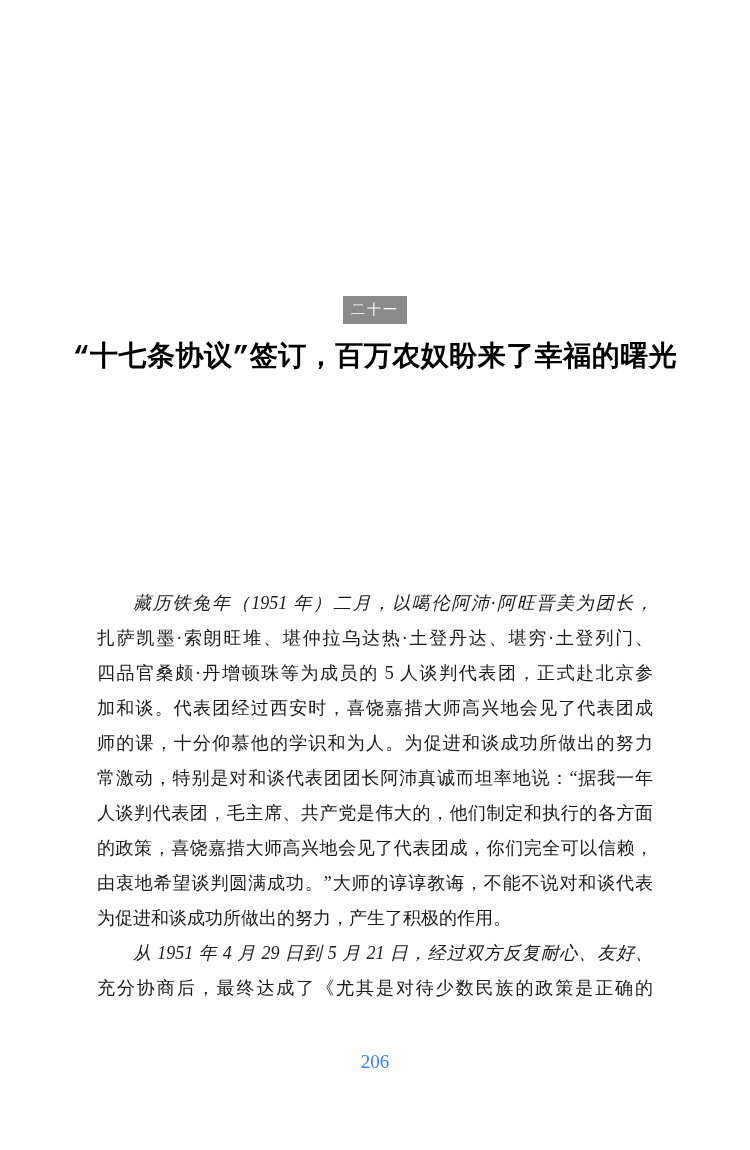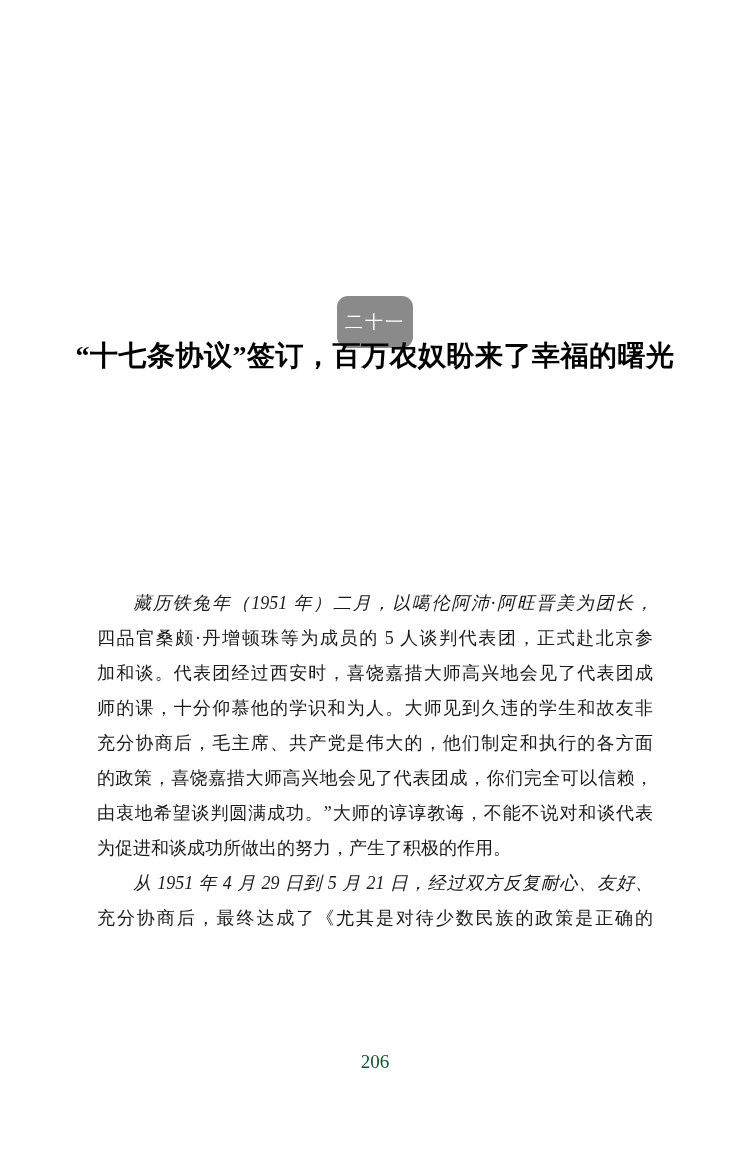--- a/index.html
+++ b/index.html
@@ -16,39 +16,39 @@
     font-family: "Liberation Serif", "DejaVu Serif", serif;
     color: #1a1a1a;
   }
   .chapter-box {
     position: absolute;
     top: 296px;
     left: 50%;
     transform: translateX(-50%);
     background: #8a8a8a;
     color: #ffffff;
-    font-size: 18px;
+    font-size: 14px;
     line-height: 28px;
     height: 28px;
-    padding: 12px 8px;
+    padding: 0 8px;
     letter-spacing: 2px;
     white-space: nowrap;
-    border-radius: 11px;
   }
   .chapter-title {
     position: absolute;
     top: 337px;
     left: 0;
     width: 100%;
     text-align: center;
     font-size: 28px;
     font-weight: bold;
     color: #000000;
     letter-spacing: 0.5px;
     white-space: nowrap;
+    font-family: Liberation Mono, monospace;
   }
   .body-text {
     position: absolute;
     top: 586px;
     left: 97px;
     width: 556px;
     font-size: 18px;
   }
   .text-line {
     height: 35px;
@@ -66,38 +66,40 @@
     text-indent: 2em;
     font-style: italic;
   }
   .page-number {
     position: absolute;
     top: 1051px;
     left: 0;
     width: 100%;
     text-align: center;
     font-size: 19px;
-    color: #14532d;
+    color: #3b82f6;
   }
 </style>
 </head>
 <body>
 
 <div class="page">
 
   <div class="chapter-box">二十一</div>
 
   <h1 class="chapter-title" style="margin:0; font-size:28px;">“十七条协议”签订，百万农奴盼来了幸福的曙光</h1>
 
   <div class="body-text">
       <div class="text-line indent">藏历铁兔年（1951 年）二月，以噶伦阿沛·阿旺晋美为团长，</div>
+      <div class="text-line">扎萨凯墨·索朗旺堆、堪仲拉乌达热·土登丹达、堪穷·土登列门、</div>
       <div class="text-line">四品官桑颇·丹增顿珠等为成员的 5 人谈判代表团，正式赴北京参</div>
       <div class="text-line">加和谈。代表团经过西安时，喜饶嘉措大师高兴地会见了代表团成</div>
-      <div class="text-line">师的课，十分仰慕他的学识和为人。大师见到久违的学生和故友非</div>
-      <div class="text-line">充分协商后，毛主席、共产党是伟大的，他们制定和执行的各方面</div>
+      <div class="text-line">师的课，十分仰慕他的学识和为人。为促进和谈成功所做出的努力</div>
+      <div class="text-line">常激动，特别是对和谈代表团团长阿沛真诚而坦率地说：“据我一年</div>
+      <div class="text-line">人谈判代表团，毛主席、共产党是伟大的，他们制定和执行的各方面</div>
       <div class="text-line">的政策，喜饶嘉措大师高兴地会见了代表团成，你们完全可以信赖，</div>
       <div class="text-line">由衷地希望谈判圆满成功。”大师的谆谆教诲，不能不说对和谈代表</div>
       <div class="text-line no-justify">为促进和谈成功所做出的努力，产生了积极的作用。</div>
       <div class="text-line indent">从 1951 年 4 月 29 日到 5 月 21 日，经过双方反复耐心、友好、</div>
       <div class="text-line">充分协商后，最终达成了《尤其是对待少数民族的政策是正确的</div>
     </div>
 
   <div class="page-number">206</div>
 
 </div>

